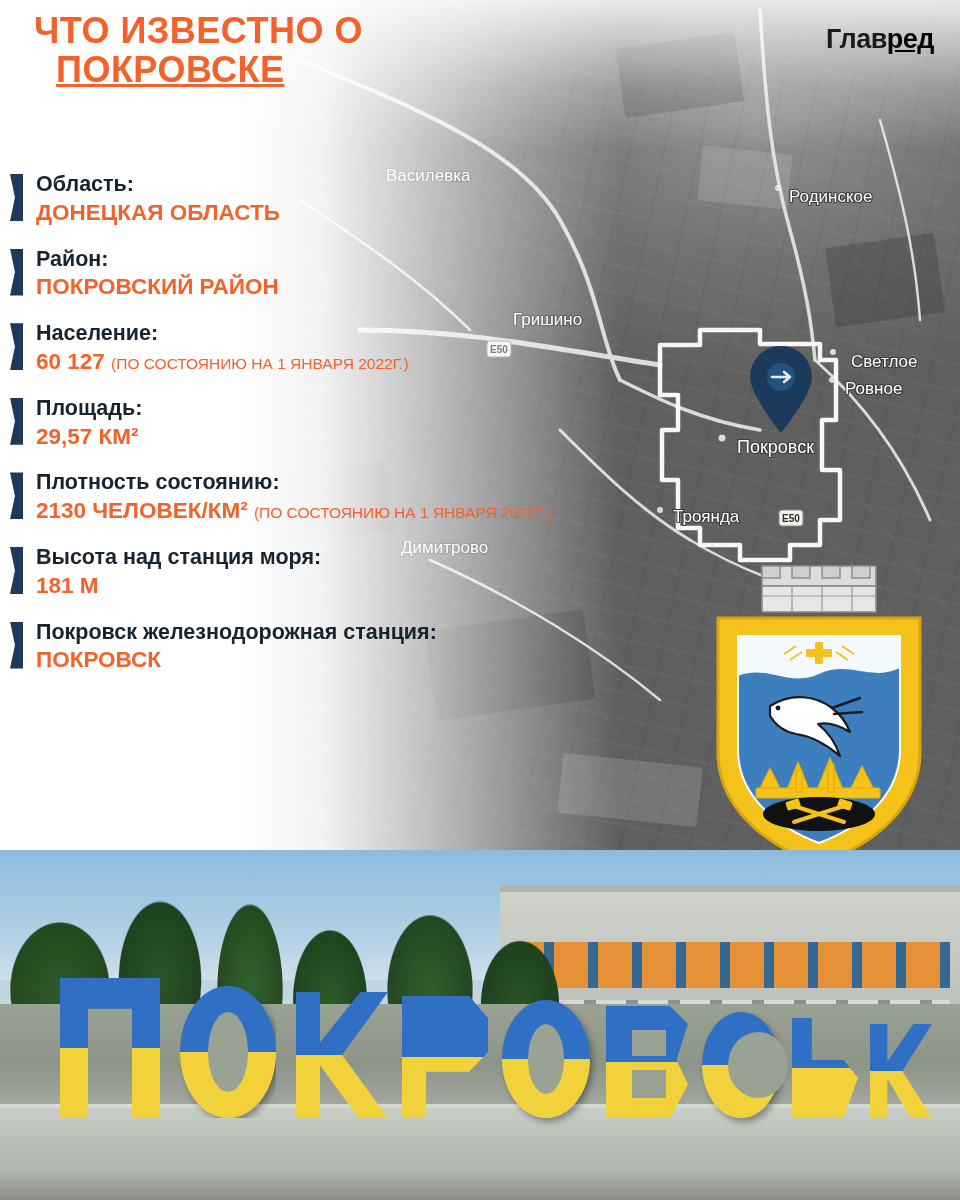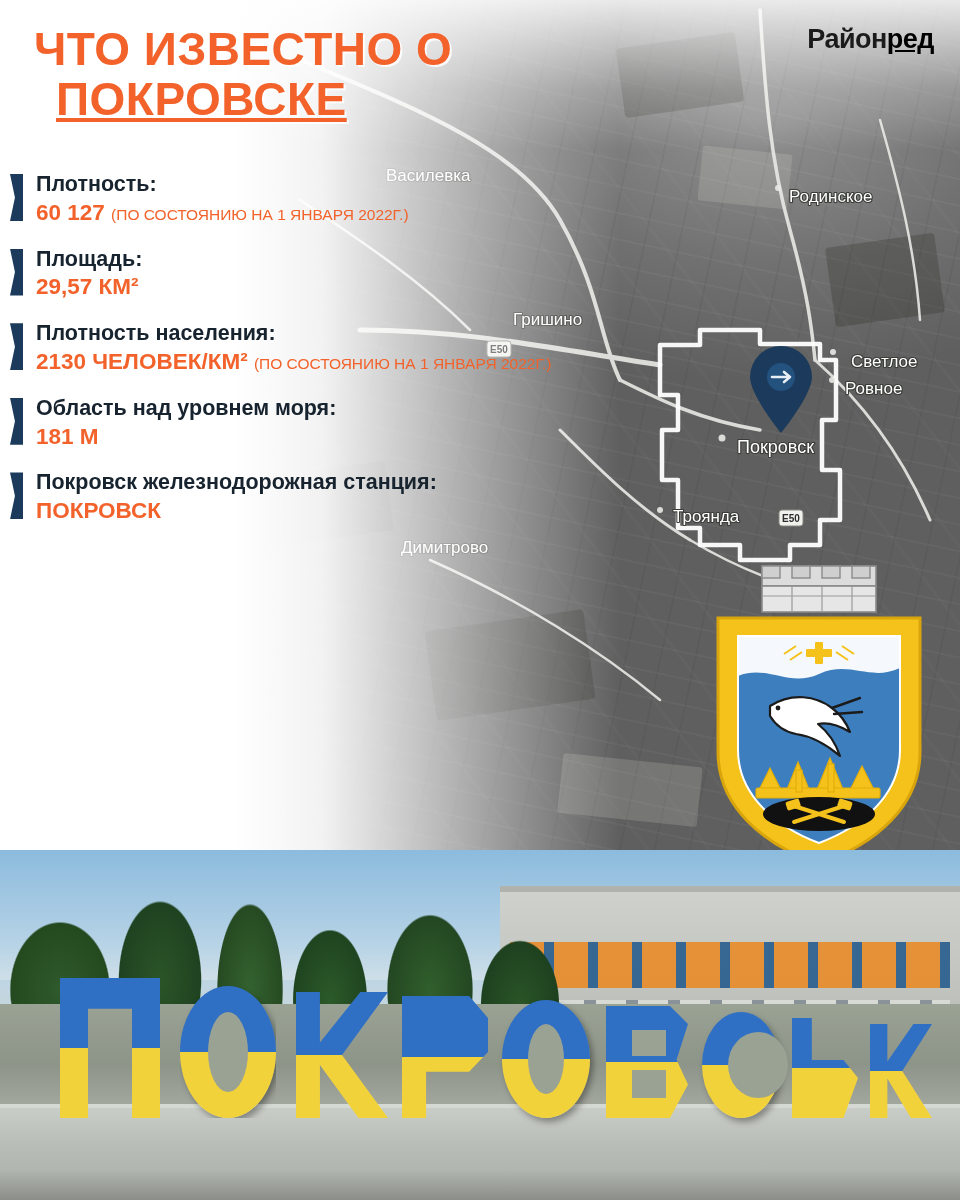--- a/index.html
+++ b/index.html
@@ -89,24 +89,24 @@
     letter-spacing: -0.5px;
     line-height: 1;
   }
   .logo .blk { color: #1b1b1b; }
   .logo .red { color: #000000; text-decoration: underline; }
 
   
   .title {
     position: absolute;
     left: 34px;
-    top: 25px;
+    top: 12px;
     width: 640px;
     color: #f2622a;
-    font-size: 46px;
+    font-size: 36px;
     font-weight: 700;
     line-height: 1.08;
     letter-spacing: 0.5px;
     text-transform: uppercase;
     text-shadow: 2px 2px 0 rgba(255,255,255,.85);
   }
   .title .line2 { display:block; padding-left: 22px; text-decoration: underline; }
 
   
   .facts {
@@ -295,61 +295,75 @@
       <circle cx="832" cy="380" r="3"></circle>
       <circle cx="778" cy="188" r="3"></circle>
       <circle cx="660" cy="510" r="3"></circle>
     </g>
   </svg>
 
   <div class="left-fade"></div>
   <div class="top-fade"></div>
 
   <div class="logo">
-    <span class="blk">Район</span><span class="red">ред</span>
+    <span class="blk">Глав</span><span class="red">ред</span>
   </div>
 
   <div class="title">
     <span>ЧТО ИЗВЕСТНО О</span>
     <span class="line2">ПОКРОВСКЕ</span>
   </div>
 
   <div class="facts">
 
-
-
-    <div class="fact">
-      <div class="bar"></div>
-      <div class="label">Плотность:</div>
+    <div class="fact">
+      <div class="bar"></div>
+      <div class="label">Область:</div>
+      <div class="value">
+        <span>ДОНЕЦКАЯ ОБЛАСТЬ</span>
+      </div>
+    </div>
+
+    <div class="fact">
+      <div class="bar"></div>
+      <div class="label">Район:</div>
+      <div class="value">
+        <span>ПОКРОВСКИЙ РАЙОН</span>
+      </div>
+    </div>
+
+    <div class="fact">
+      <div class="bar"></div>
+      <div class="label">Население:</div>
       <div class="value">
         <span>60 127</span>
         <span class="note">(по состоянию на 1 января 2022г.)</span>
       </div>
     </div>
 
     <div class="fact">
       <div class="bar"></div>
       <div class="label">Площадь:</div>
       <div class="value">
         <span>29,57 КМ²</span>
       </div>
     </div>
 
     <div class="fact">
       <div class="bar"></div>
-      <div class="label">Плотность населения:</div>
+      <div class="label">Плотность состоянию:</div>
       <div class="value">
         <span>2130 ЧЕЛОВЕК/КМ²</span>
         <span class="note">(по состоянию на 1 января 2022г.)</span>
       </div>
     </div>
 
     <div class="fact">
       <div class="bar"></div>
-      <div class="label">Область над уровнем моря:</div>
+      <div class="label">Высота над станция моря:</div>
       <div class="value">
         <span>181 М</span>
       </div>
     </div>
 
     <div class="fact">
       <div class="bar"></div>
       <div class="label">Покровск железнодорожная станция:</div>
       <div class="value">
         <span>ПОКРОВСК</span>

